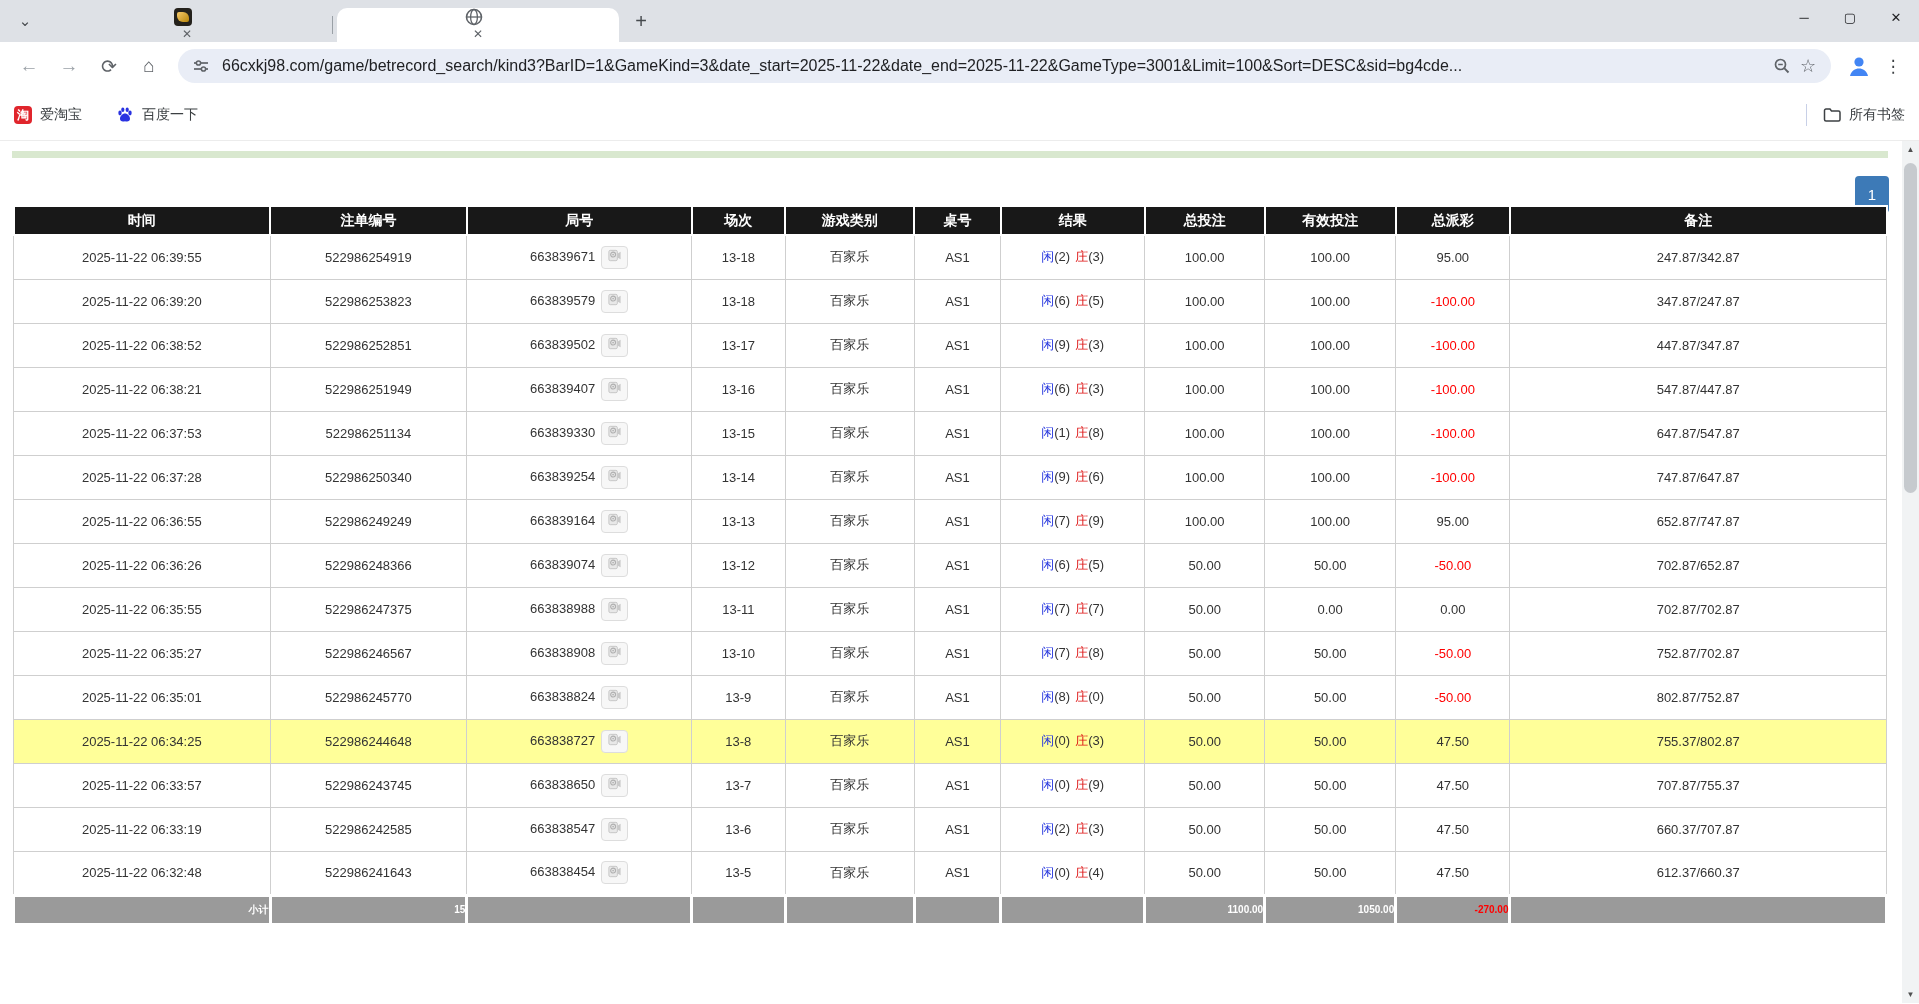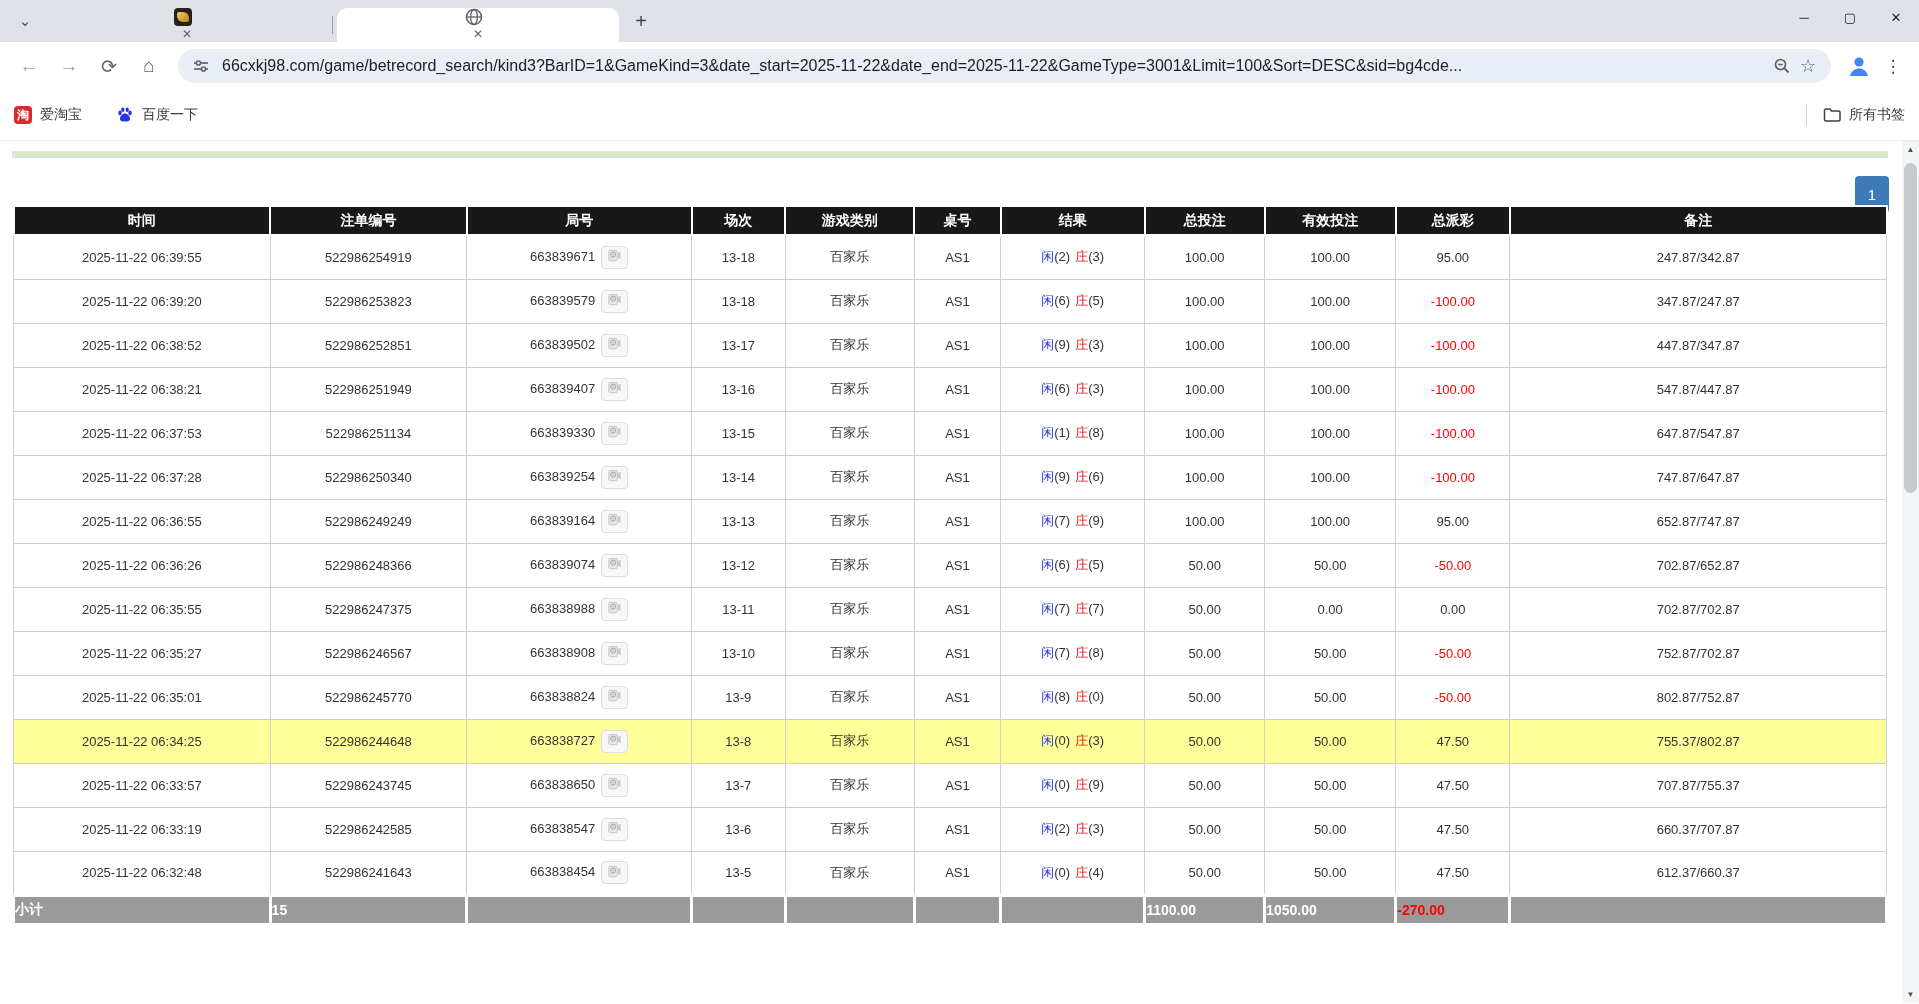--- a/index.html
+++ b/index.html
@@ -67,21 +67,21 @@
 
   
   .records { position:absolute; left:12px; top:64px; width:1876px; border-collapse:collapse;
     table-layout:fixed; font-size:13px; }
   .records thead th { background:#181818; color:#fff; font-weight:bold; font-size:14px;
     height:29px; border:2px solid #fff; }
   .records tbody td { border:1px solid #cfcfcf; height:44px; text-align:center; color:#333;
     background:#fff; overflow:hidden; white-space:nowrap; }
   .records tbody tr.hl td { background:#ffff99; }
   .records tfoot td { background:#9a9a9a; color:#fff; font-weight:bold; border:3px solid #fff;
-    height:29px; text-align:left; font-size:14px; }
+    height:29px; text-align:right; font-size:10px; }
   .res-p { color:#2233dd; }
   .res-b { color:#dd1111; margin-left:5px; }
   .bet-link { color:#1a6fd4; cursor:pointer; }
   .neg { color:#ff0000 !important; }
   .vid-btn { display:inline-flex; align-items:center; justify-content:center; width:27px; height:23px;
     background:#f7f7f7; border:1px solid #ddd; border-radius:4px; margin-left:6px;
     vertical-align:middle; cursor:pointer; }
 
   
   .scrollbar { position:absolute; right:0; top:0; width:17px; height:862px; background:#f1f3f4; }

